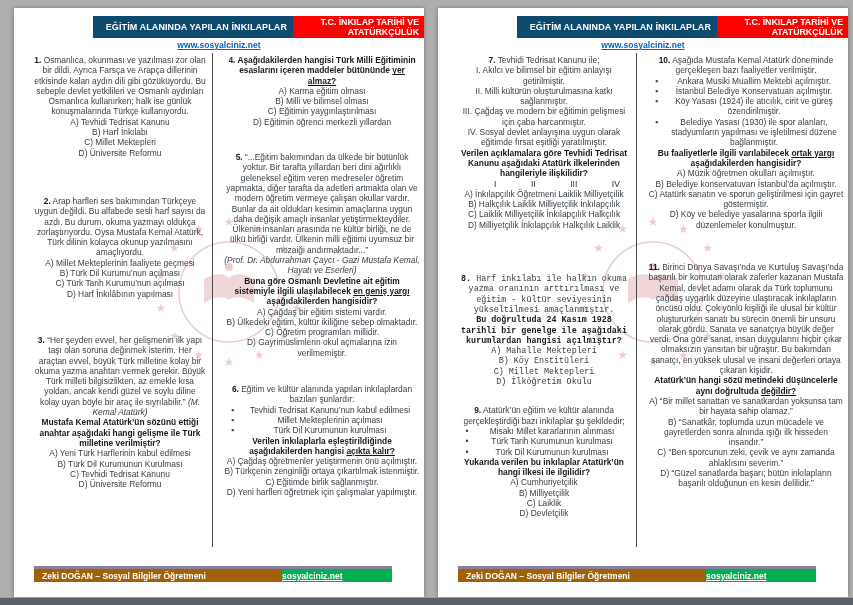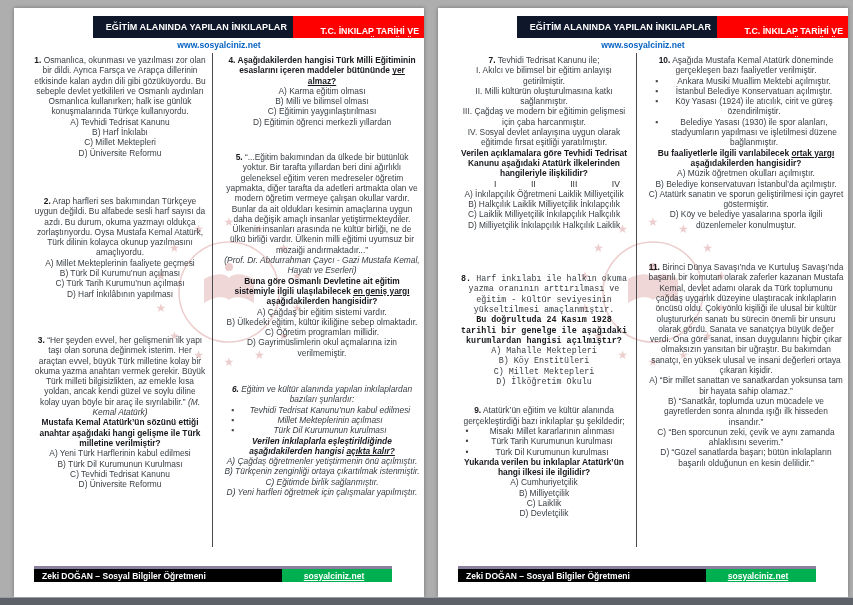--- a/index.html
+++ b/index.html
@@ -2,42 +2,42 @@
 <html lang="tr"><head>
 <meta charset="utf-8">
 <style>
   html,body{margin:0;padding:0;}
   body{font-family:"Liberation Sans",sans-serif;}
   .screen{position:relative;width:853px;height:605px;background:#aeaeae;overflow:hidden;}
   .canvas{display:flex;gap:14px;padding:8px 0 0 14px;}
   .page{width:410px;height:589px;background:#ffffff;position:relative;box-shadow:0 0 4px rgba(0,0,0,.35);}
   .hdr-row{display:flex;margin-top:8px;height:22px;}
   .hdr-spacer{width:79px;}
-  .hdr-green{flex:1;background:#0f172a;color:#fff;font-weight:bold;font-size:9px;display:flex;align-items:center;justify-content:flex-end;padding-right:6px;letter-spacing:.1px;}
-  .hdr-red{width:131px;background:#ff0000;color:#fff;font-weight:bold;font-size:8.8px;text-align:right;padding:10px 5px 0 0;line-height:10px;box-sizing:border-box;}
+  .hdr-green{flex:1;background:#0c4a6e;color:#fff;font-weight:bold;font-size:9px;display:flex;align-items:center;justify-content:flex-end;padding-right:6px;letter-spacing:.1px;}
+  .hdr-red{width:131px;background:#ff0000;color:#fff;font-weight:bold;font-size:8.8px;text-align:right;padding:1px 5px 0 0;line-height:10px;box-sizing:border-box;}
   .hdr-link{text-align:center;font-size:8.6px;font-weight:bold;padding:2px 0 1px;}
-  .hdr-link a{color:#0563c1;cursor:pointer;}
+  .hdr-link a{color:#0563c1;text-decoration:underline;cursor:pointer;}
   .cols{position:relative;height:500px;padding:4px 0 0 20px;display:flex;align-items:flex-start;}
   .divider{position:absolute;left:198px;top:2px;bottom:8px;width:1px;background:#4a4a4a;}
   .col{position:relative;z-index:1;width:172px;}
   .col.c2{margin-left:18px;width:196px;}
   .q{margin-bottom:24px;text-align:center;}
   .para{font-size:8.4px;line-height:10.3px;color:#3b4045;}
   .para.opt{color:#3b4045;}
   .sb{font-weight:bold;color:#17191d;}
   .si{font-style:italic;}
   .su{font-weight:bold;text-decoration:underline;color:#17191d;}
   .bullet{display:flex;font-size:8.4px;line-height:10.3px;color:#3b4045;}
   .bullet .marker{width:14px;flex:none;padding-left:2px;}
   .bullet .btext{flex:1;}
   .roman{display:flex;justify-content:space-between;padding:0 10px 0 36px;font-size:8.6px;color:#2a2d30;line-height:10.3px;}
   .stamp{position:absolute;left:130px;top:156px;width:170px;height:170px;z-index:0;pointer-events:none;}
   .footer{position:absolute;left:20px;right:32px;bottom:15px;border-top:3px solid #8b7f9e;display:flex;height:13px;}
-  .f-red{flex:1;background:#000000;color:#fff;font-weight:bold;font-size:8.5px;display:flex;align-items:center;padding-left:8px;}
-  .f-green{width:104px;background:#00b050;display:flex;align-items:center;justify-content:center;padding-right:6px;}
+  .f-red{flex:1;background:#a16207;color:#fff;font-weight:bold;font-size:8.5px;display:flex;align-items:center;padding-left:8px;}
+  .f-green{width:104px;background:#00b050;display:flex;align-items:center;justify-content:flex-start;padding-right:6px;}
   .f-green span{color:#fff;font-weight:bold;font-size:8.5px;text-decoration:underline;cursor:pointer;}
   .bottom-band{position:absolute;left:0;right:0;bottom:0;height:7px;background:#5d6268;border-top:1px solid #979da3;}
 </style>
 </head>
 <body>
 
 <div class="screen">
   <div class="canvas">
 
     <section class="page">
@@ -109,21 +109,21 @@
             </div>
             <div class="q" style="margin-bottom: 26px;">
               <div class="para"><span class="sb">5.</span><span> “...Eğitim bakımından da ülkede bir bütünlük yoktur. Bir tarafta yıllardan beri dini ağırlıklı geleneksel eğitim veren medreseler öğretim yapmakta, diğer tarafta da adetleri artmakta olan ve modern öğretim vermeye çalışan okullar vardır. Bunlar da ait oldukları kesimin amaçlarına uygun daha değişik amaçlı insanlar yetiştirmekteydiler. Ülkenin insanları arasında ne kültür birliği, ne de ülkü birliği vardır. Ülkenin milli eğitimi uyumsuz bir mozaiği andırmaktadır...”</span></div>
               <div class="para"><span class="si">(Prof. Dr. Abdurrahman Çaycı - Gazi Mustafa Kemal, Hayatı ve Eserleri)</span></div>
               <div class="para"><span class="sb">Buna göre Osmanlı Devletine ait eğitim sistemiyle ilgili ulaşılabilecek </span><span class="su">en geniş yargı</span><span class="sb"> aşağıdakilerden hangisidir?</span></div>
               <div class="para opt"><span>A) Çağdaş bir eğitim sistemi vardır.</span></div>
               <div class="para opt"><span>B) Ülkedeki eğitim, kültür ikiliğine sebep olmaktadır.</span></div>
               <div class="para opt"><span>C) Öğretim programları millidir.</span></div>
               <div class="para opt"><span>D) Gayrimüslimlerin okul açmalarına izin verilmemiştir.</span></div>
             </div>
-            <div class="q" style="margin-bottom: 12px; font-style: italic;">
+            <div class="q" style="margin-bottom: 12px;">
               <div class="para"><span class="sb">6.</span><span> Eğitim ve kültür alanında yapılan inkılaplardan bazıları şunlardır:</span></div>
               <div class="bullet">
                 <span class="marker">▪</span>
                 <span class="btext">Tevhidi Tedrisat Kanunu’nun kabul edilmesi</span>
               </div>
               <div class="bullet">
                 <span class="marker">▪</span>
                 <span class="btext">Millet Mekteplerinin açılması</span>
               </div>
               <div class="bullet">
@@ -251,20 +251,21 @@
                 <span class="btext">Belediye Yasası (1930) ile spor alanları, stadyumların yapılması ve işletilmesi düzene bağlanmıştır.</span>
               </div>
               <div class="para"><span class="sb">Bu faaliyetlerle ilgili varılabilecek </span><span class="su">ortak yargı</span><span class="sb"> aşağıdakilerden hangisidir?</span></div>
               <div class="para opt"><span>A) Müzik öğretmen okulları açılmıştır.</span></div>
               <div class="para opt"><span>B) Belediye konservatuvarı İstanbul’da açılmıştır.</span></div>
               <div class="para opt"><span>C) Atatürk sanatın ve sporun geliştirilmesi için gayret göstermiştir.</span></div>
               <div class="para opt"><span>D) Köy ve belediye yasalarına sporla ilgili düzenlemeler konulmuştur.</span></div>
             </div>
             <div class="q" style="margin-bottom: 16px;">
               <div class="para"><span class="sb">11.</span><span> Birinci Dünya Savaşı’nda ve Kurtuluş Savaşı’nda başarılı bir komutan olarak zaferler kazanan Mustafa Kemal, devlet adamı olarak da Türk toplumunu çağdaş uygarlık düzeyine ulaştıracak inkılapların öncüsü oldu. Çok yönlü kişiliği ile ulusal bir kültür oluştururken sanatı bu sürecin önemli bir unsuru olarak gördü. Sanata ve sanatçıya büyük değer verdi. Ona göre sanat, insan duygularını hiçbir çıkar olmaksızın yansıtan bir uğraştır. Bu bakımdan sanatçı, en yüksek ulusal ve insani değerleri ortaya çıkaran kişidir.</span></div>
+              <div class="para"><span class="sb">Atatürk’ün hangi sözü metindeki düşüncelerle aynı doğrultuda </span><span class="su">değildir?</span></div>
               <div class="para opt"><span>A) “Bir millet sanattan ve sanatkardan yoksunsa tam bir hayata sahip olamaz.”</span></div>
               <div class="para opt"><span>B) “Sanatkâr, toplumda uzun mücadele ve gayretlerden sonra alnında ışığı ilk hisseden insandır.”</span></div>
               <div class="para opt"><span>C) “Ben sporcunun zeki, çevik ve aynı zamanda ahlaklısını severim.”</span></div>
               <div class="para opt"><span>D) “Güzel sanatlarda başarı; bütün inkılapların başarılı olduğunun en kesin delilidir.”</span></div>
             </div>
           </div>
       </div>
       <div class="footer">
         <div class="f-red">
             <span>Zeki DOĞAN – Sosyal Bilgiler Öğretmeni</span>

